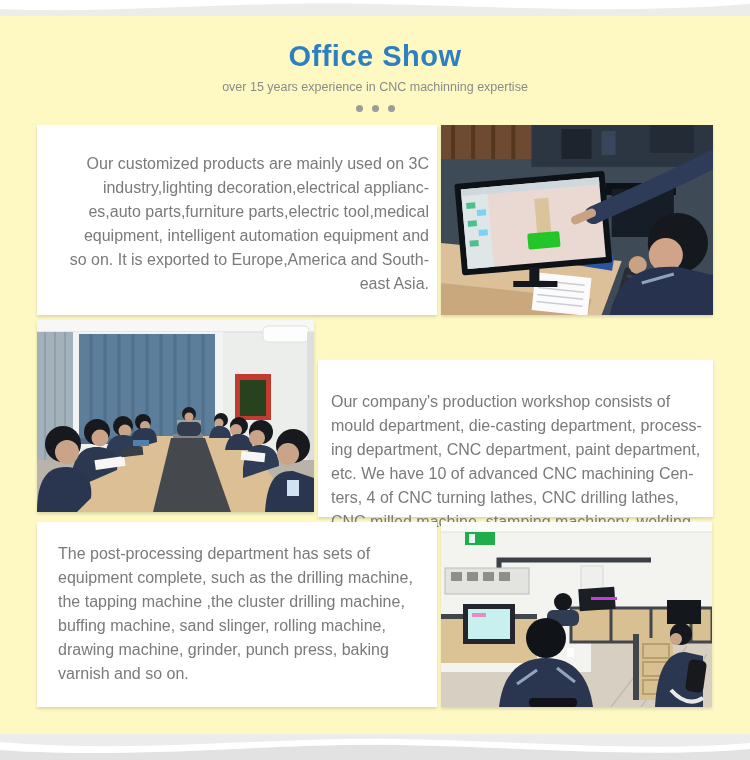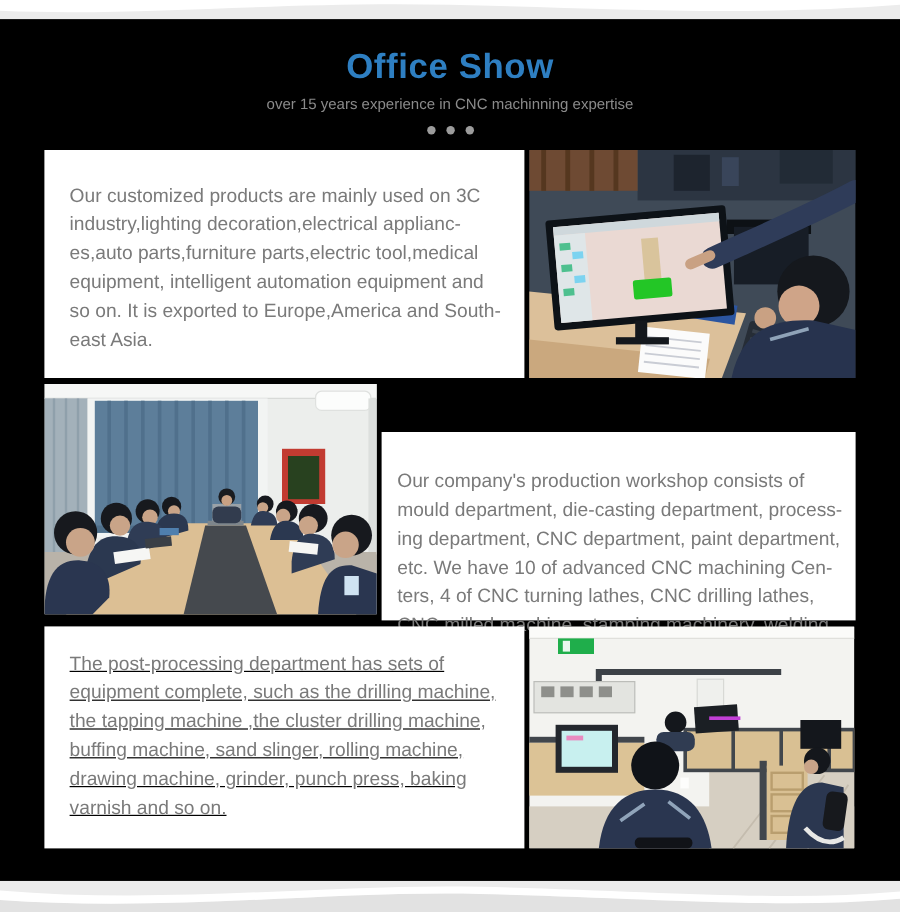--- a/index.html
+++ b/index.html
@@ -1,34 +1,34 @@
 <!DOCTYPE html>
 <html><head>
 <meta charset="utf-8">
 <style>
   html,body{margin:0;padding:0;background:#ececec;}
-  .page{position:relative;width:750px;height:760px;background:#000000;overflow:hidden;
+  .page{position:relative;width:750px;height:760px;background:#fef9c3;overflow:hidden;
         font-family:"Liberation Sans",sans-serif;}
   .top-wave{position:absolute;top:0;left:0;display:block;}
   .bottom-wave{position:absolute;bottom:0;left:0;display:block;}
   header{position:relative;text-align:center;padding-top:40px;}
   .title{margin:0;font-size:29px;font-weight:bold;color:#2e7fc2;letter-spacing:0.5px;}
   .subtitle{margin:7px 0 2px 0;font-size:12.5px;color:#8a8a8a;}
   .dots{margin-top:11px;display:flex;justify-content:center;gap:9px;}
   .dots span{width:7px;height:7px;border-radius:50%;background:#9c9c9c;display:block;}
   main{margin:13px 37px 0 37px;width:676px;}
   .row{display:flex;gap:4px;margin-bottom:5px;}
-  .row-1{height:190px;}
+  .row-1{height:190px;text-align:right;}
   .row-2{height:197px;}
   .row-3{height:185px;}
   .card{background:#ffffff;box-shadow:0 2px 3px rgba(0,0,0,0.14);box-sizing:border-box;}
   .card p{margin:0;font-size:16px;line-height:24px;color:#7a7a7a;white-space:pre-line;}
   .card-1{width:400px;padding:27px 8px 0 21px;}
   .card-2{flex:1;padding:30px 8px 0 13px;margin-top:40px;}
-  .card-3{width:400px;padding:20px 8px 0 21px;text-decoration:underline;}
+  .card-3{width:400px;padding:20px 8px 0 21px;}
   .photo{margin:0;box-shadow:0 2px 3px rgba(0,0,0,0.14);line-height:0;}
   .photo-1{flex:1;}
   .photo-2{width:277px;height:192px;align-self:flex-start;}
   .photo-3{width:271px;}
   .photo svg{width:100%;height:100%;display:block;}
 </style>
 </head>
 <body>
 
 <div class="page">

